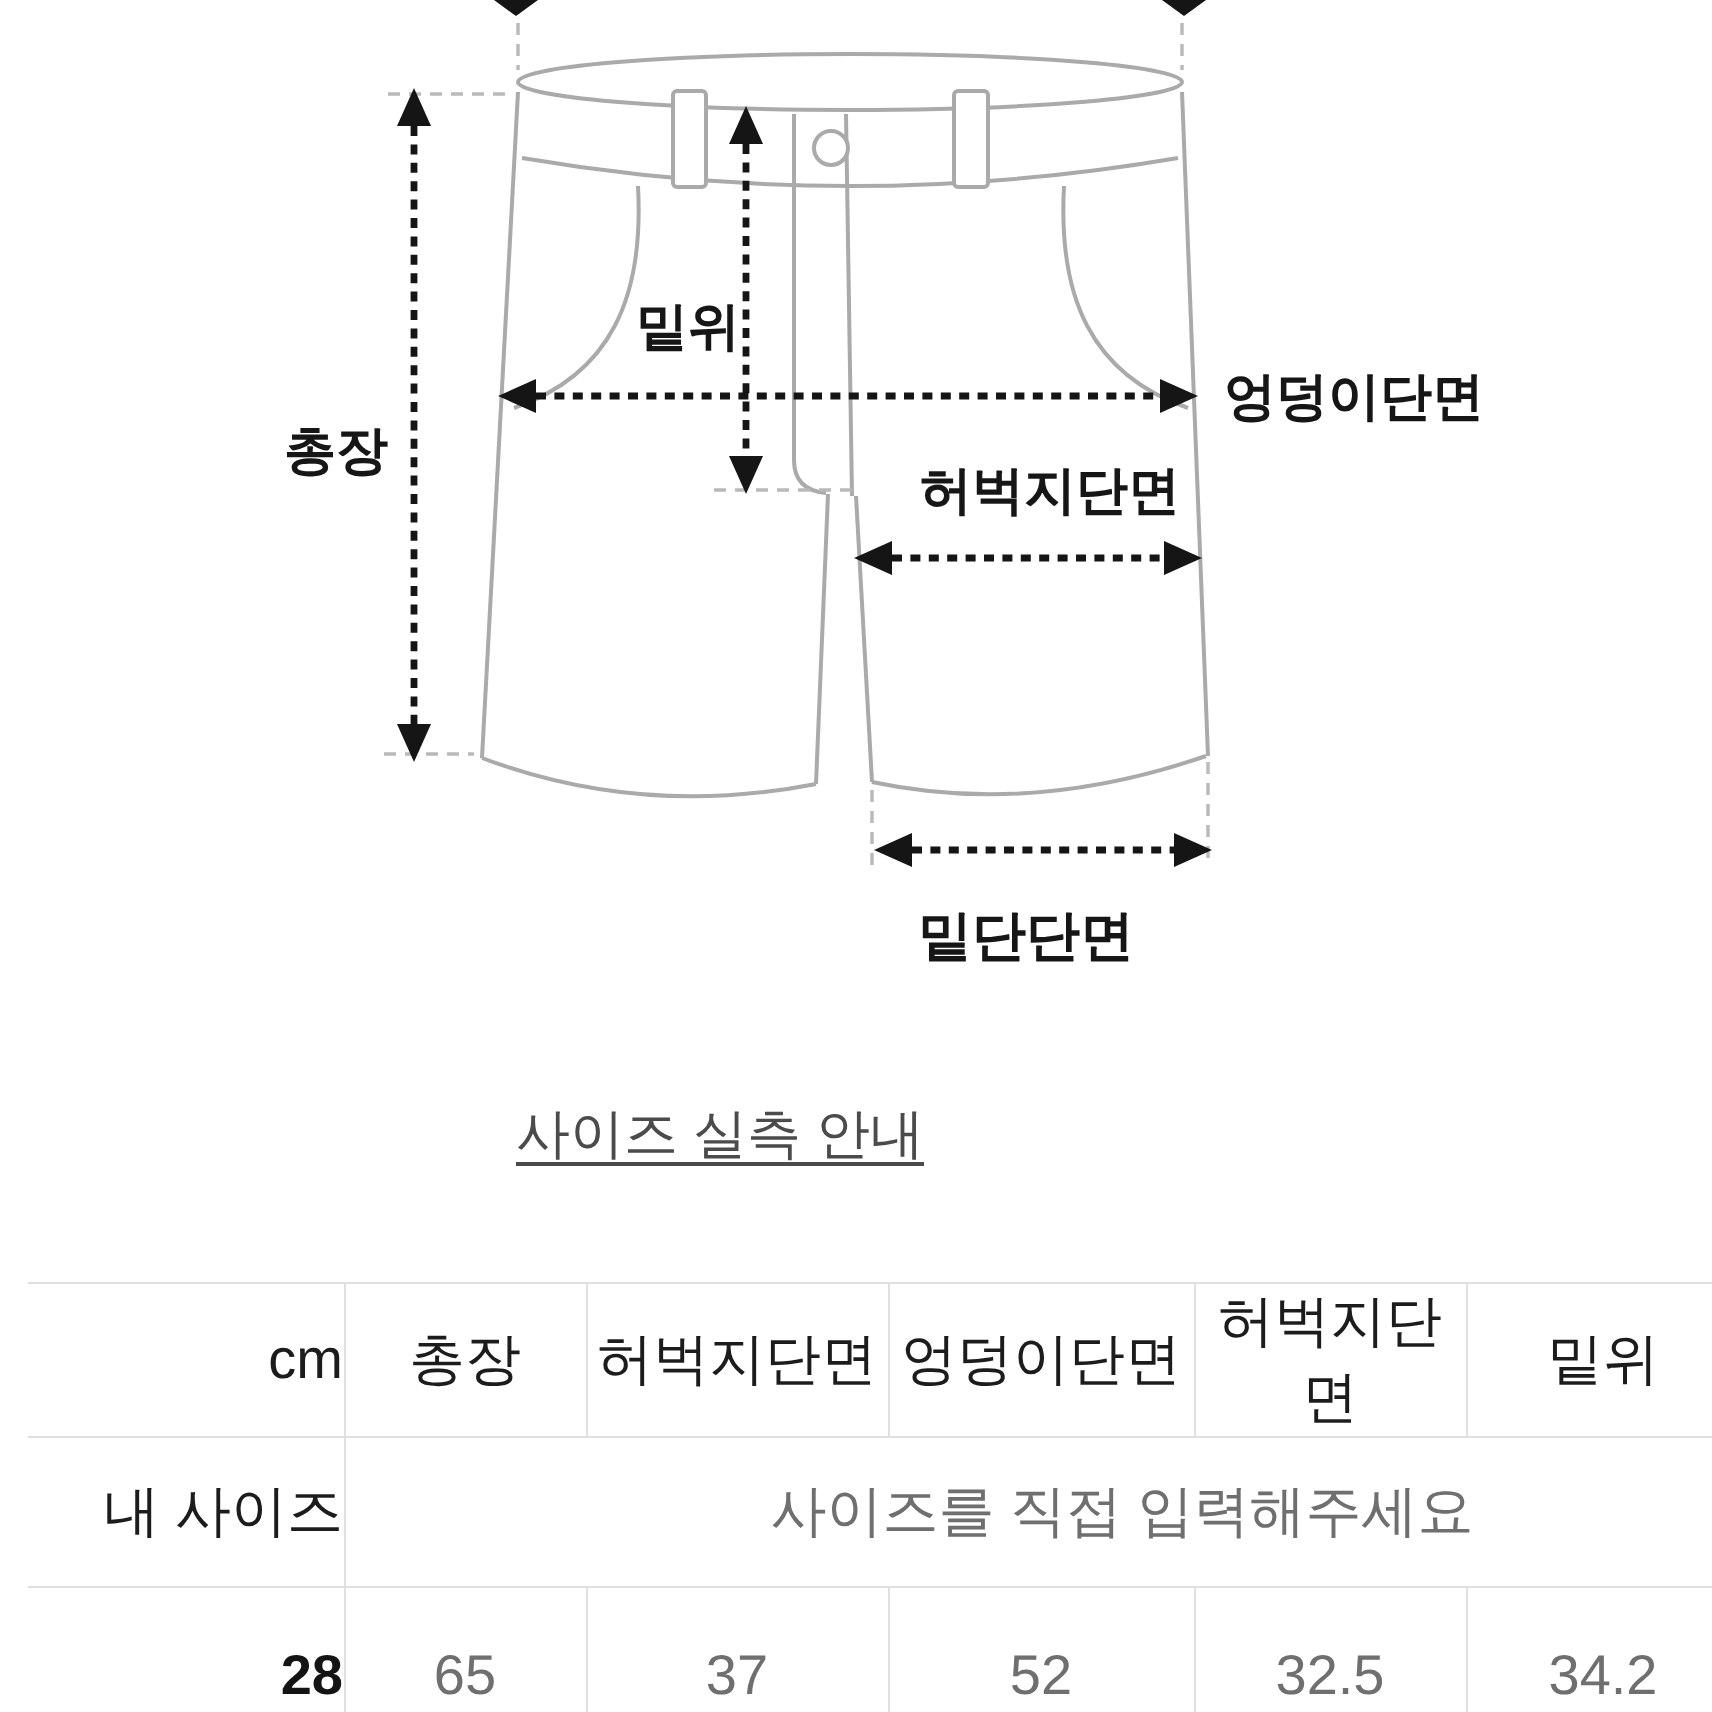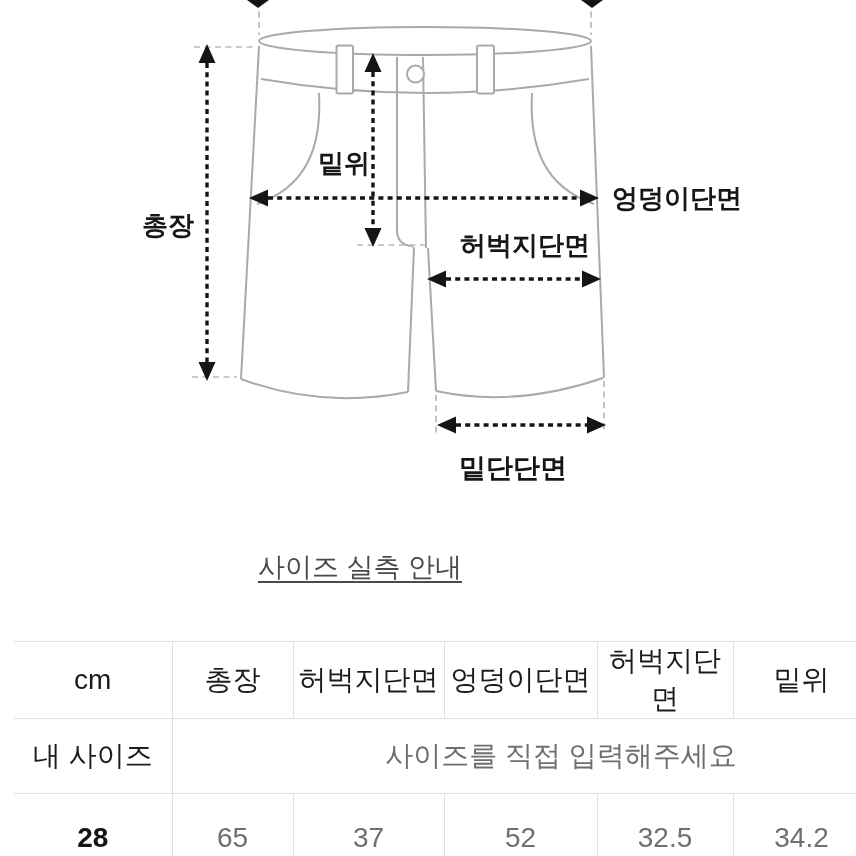--- a/index.html
+++ b/index.html
@@ -25,21 +25,21 @@
   
   .table-wrap{position:absolute;top:641px;left:14px;width:842px;overflow:hidden;}
   table.size-table{
     border-collapse:collapse;table-layout:fixed;width:856px;
     font-size:28px;color:#1c1c1c;
   }
   .size-table th,.size-table td{
     border:1px solid #e0e0e0;text-align:center;vertical-align:middle;
     padding:0;font-weight:500;
   }
-  .size-table th:first-child,.size-table td:first-child{border-left:none;}
+  .size-table th:first-child,.size-table td:first-child{border-left:none;text-align:right;}
   .size-table .r-head th{height:70px;}
   .size-table .r-mysize td{height:74px;}
   .size-table .r-data td{height:88px;}
   .size-table td.placeholder{
     color:#6f6f6f;font-weight:400;padding-left:80px;cursor:pointer;
   }
   .size-table td.size-cell{font-weight:700;color:#141414;}
   .size-table td.val{color:#6f6f6f;font-weight:400;}
 </style>
 </head>

